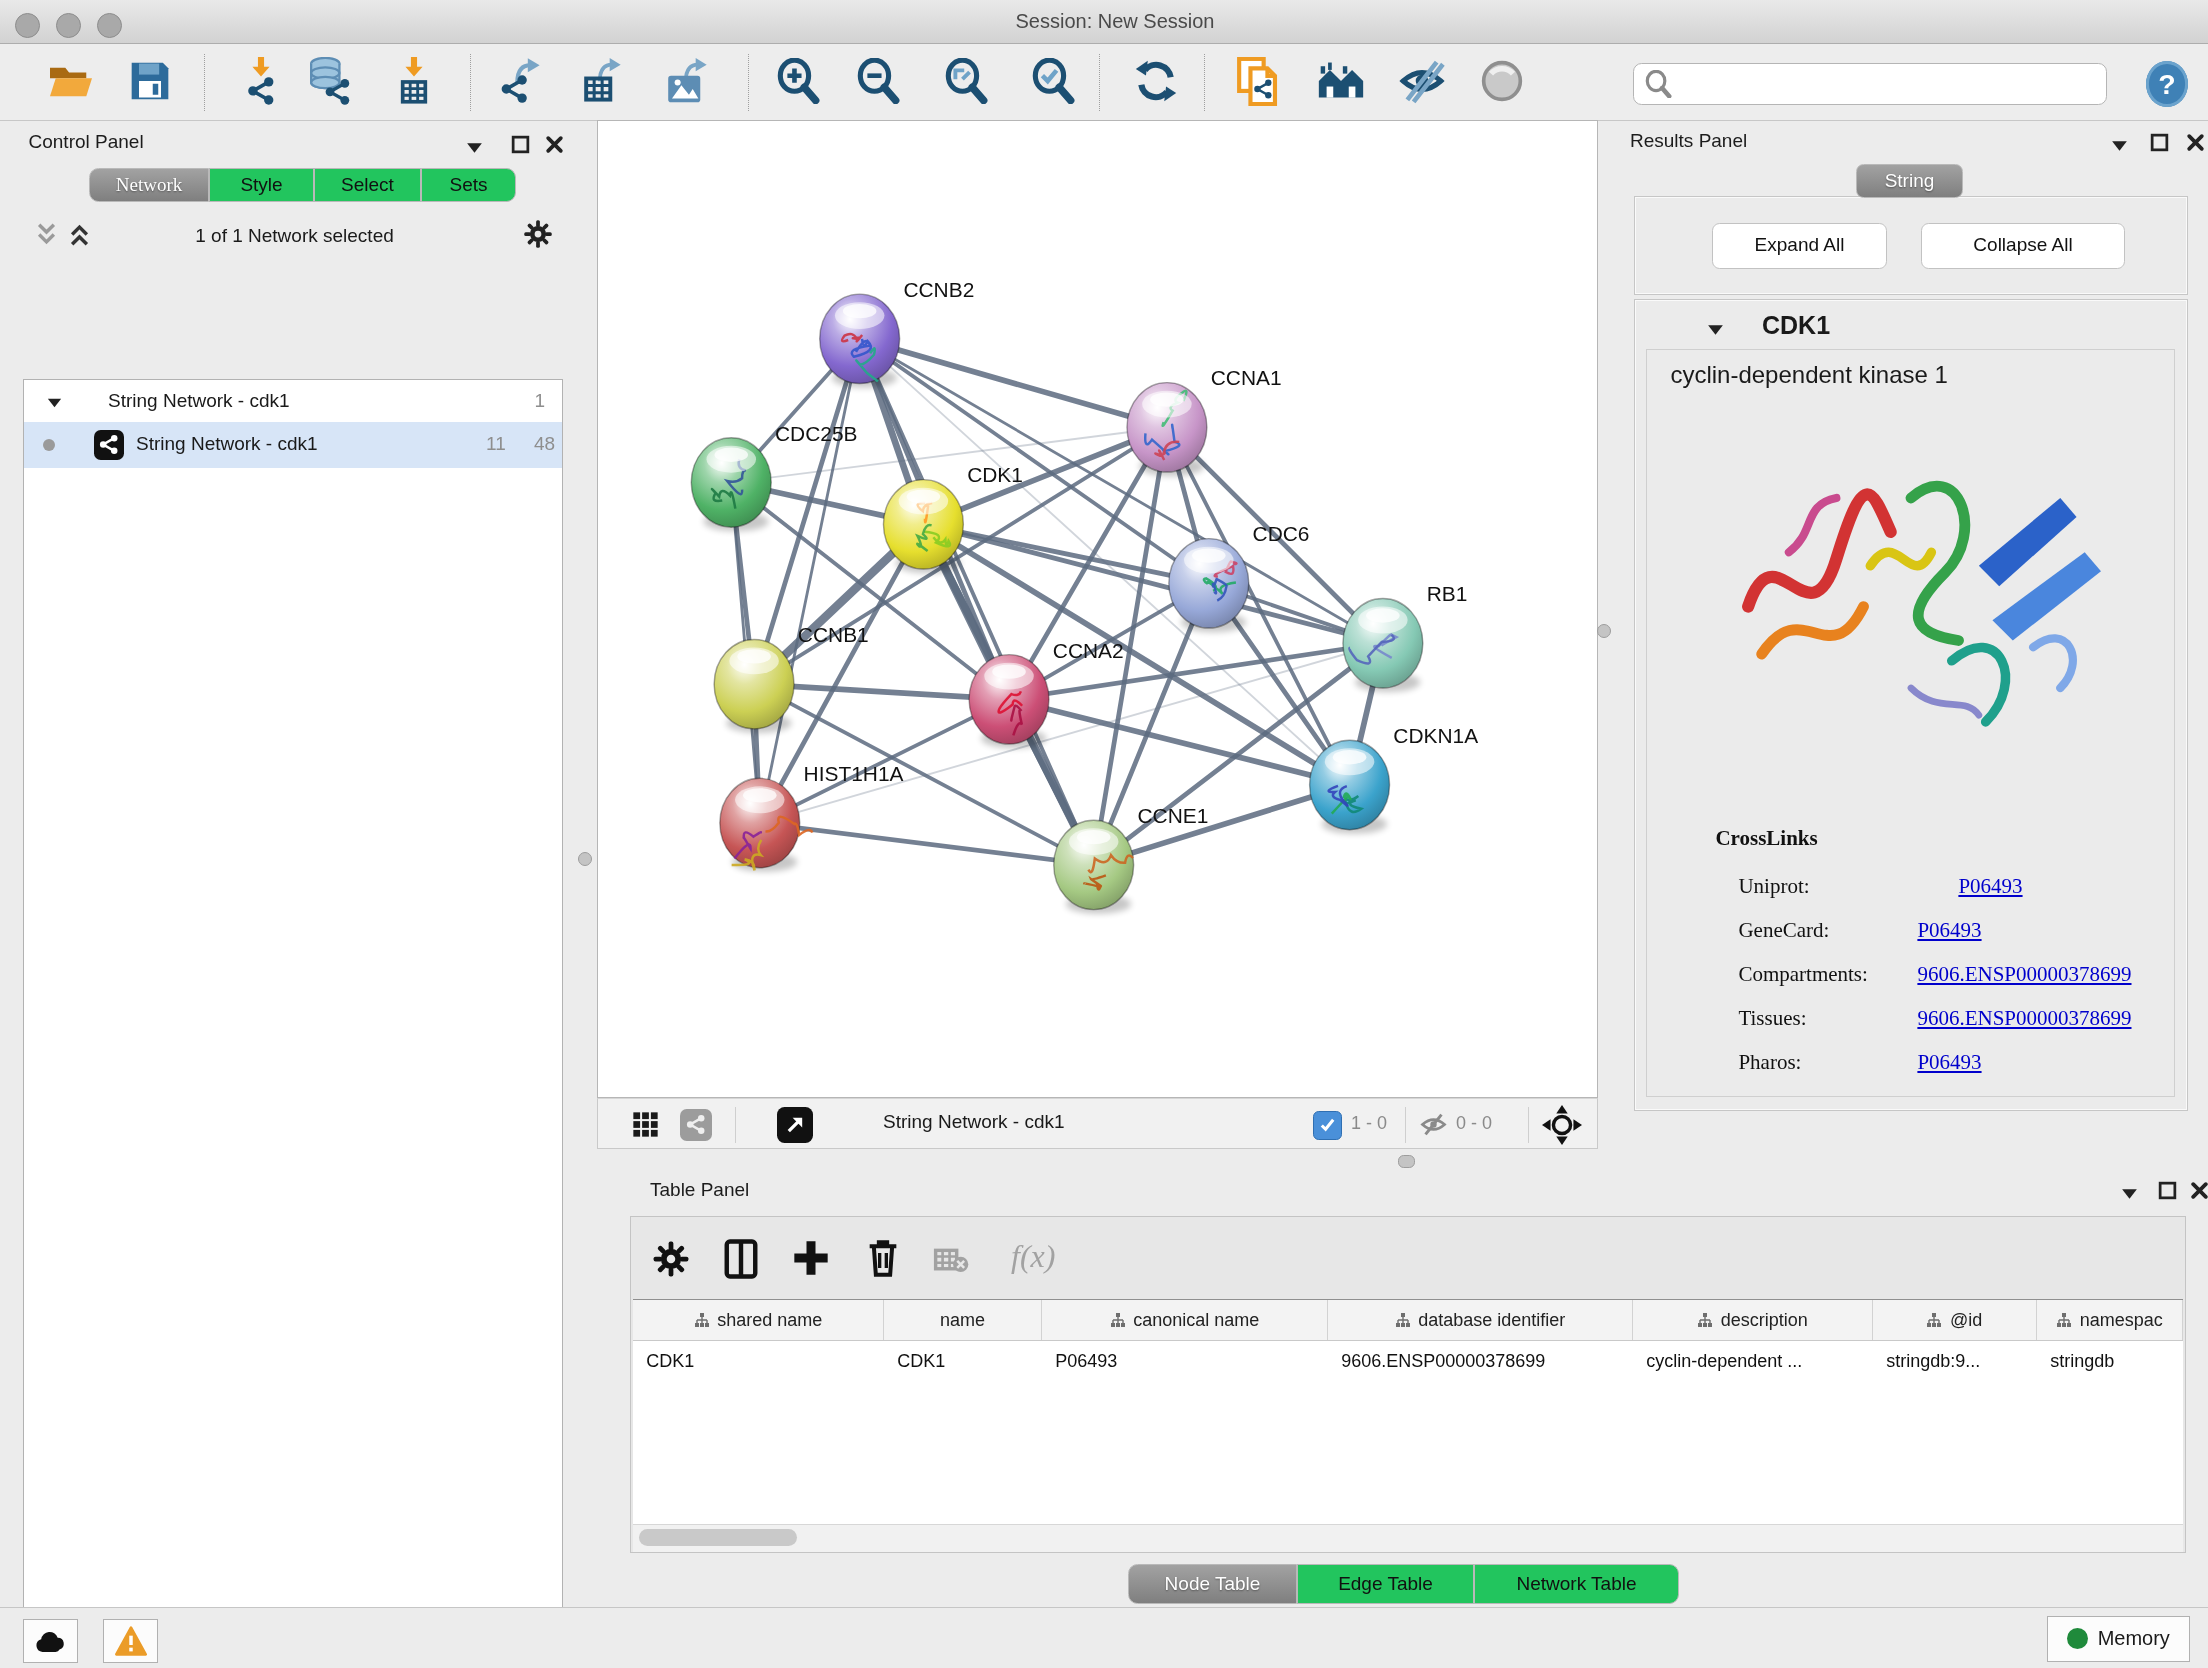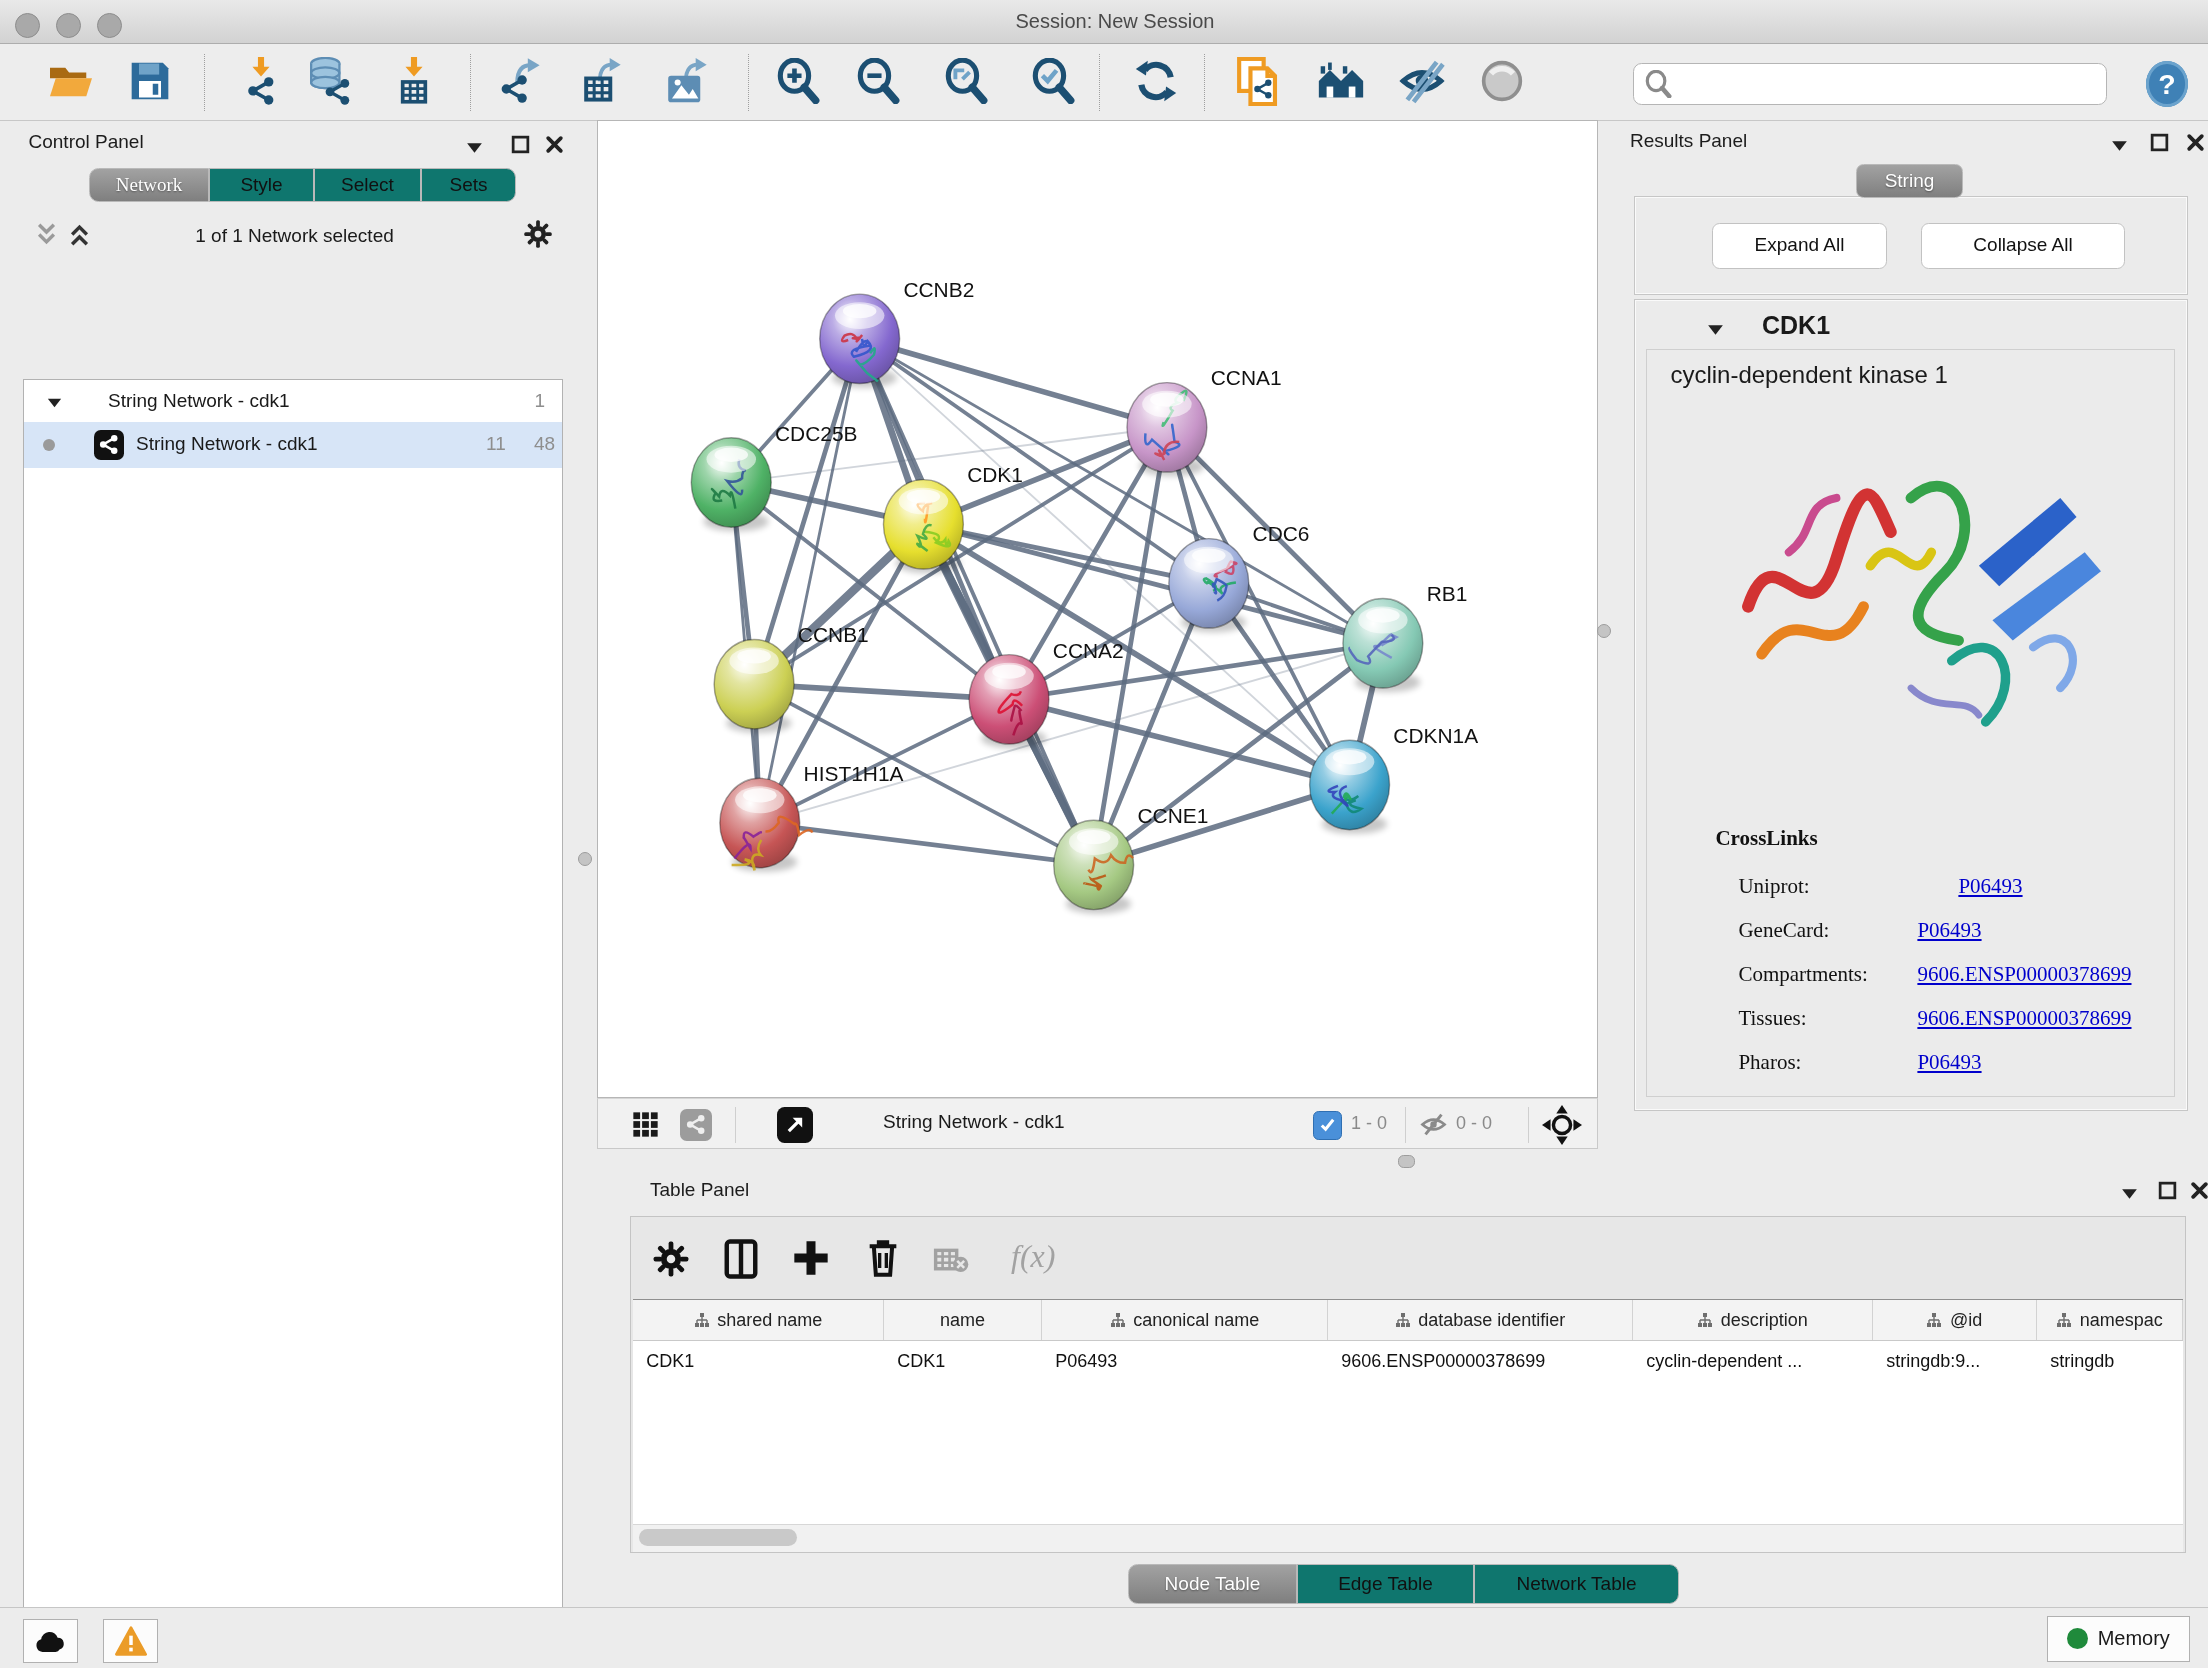--- a/index.html
+++ b/index.html
@@ -14,21 +14,21 @@
   
   #toolbar{left:0;top:44px;width:2208px;height:76px;background:#ededed;border-bottom:1px solid #c7c7c7;}
   .tb-btn{width:55px;height:59px;top:7.6px;display:flex;align-items:center;justify-content:center;}
   .tb-sep{top:9.5px;width:0;height:57px;border-left:1.9px dotted #9f9f9f;}
   #search-box{left:1633px;top:19px;width:474px;height:42px;background:#fff;border:1px solid #b5b5b5;border-radius:8.6px;display:flex;align-items:center;padding-left:9.5px;box-sizing:border-box;}
   #help-btn{left:2146px;top:17px;width:42px;height:46px;border-radius:50%;background:#3f81b6;color:#fff;
     font-weight:bold;font-size:28.5px;text-align:center;line-height:46px;box-shadow:inset 0 0 0 2.9px #6ba3cd;}
   
   .panel-title{font-size:19px;color:#1c1c1c;}
   .hdr-ico{color:#222;}
-  .tab{display:inline-block;box-sizing:border-box;border:1px solid #b9b9b9;background:#0f766e;color:#111;
+  .tab{display:inline-block;box-sizing:border-box;border:1px solid #b9b9b9;background:#22c55e;color:#111;
     font-size:19px;text-align:center;line-height:32px;height:34px;}
   .tab.sel{background:linear-gradient(#a2a2a2,#7f7f7f);color:#fff;text-shadow:0 1px 1.9px rgba(0,0,0,.4);}
   
   #ctrl-listbox{left:23px;top:259px;width:540px;height:1322px;background:#fff;border:1.9px solid #b2b2b2;box-sizing:border-box;}
   .count-gray{color:#8e8e8e;}
   
   #net-canvas{left:597px;top:120px;width:1001px;height:978px;background:#fff;border:1px solid #b6b6b6;box-sizing:border-box;}
   #net-footer{left:597px;top:1098px;width:1001px;height:51px;background:#f1f1f1;border:1px solid #c9c9c9;border-top:1px solid #d6d6d6;box-sizing:border-box;}
   .ftr-sep{top:7.6px;width:0;height:36px;border-left:1px solid #cfcfcf;}
   .ftr-num{font-size:18px;color:#8a8a8a;line-height:49px;}

